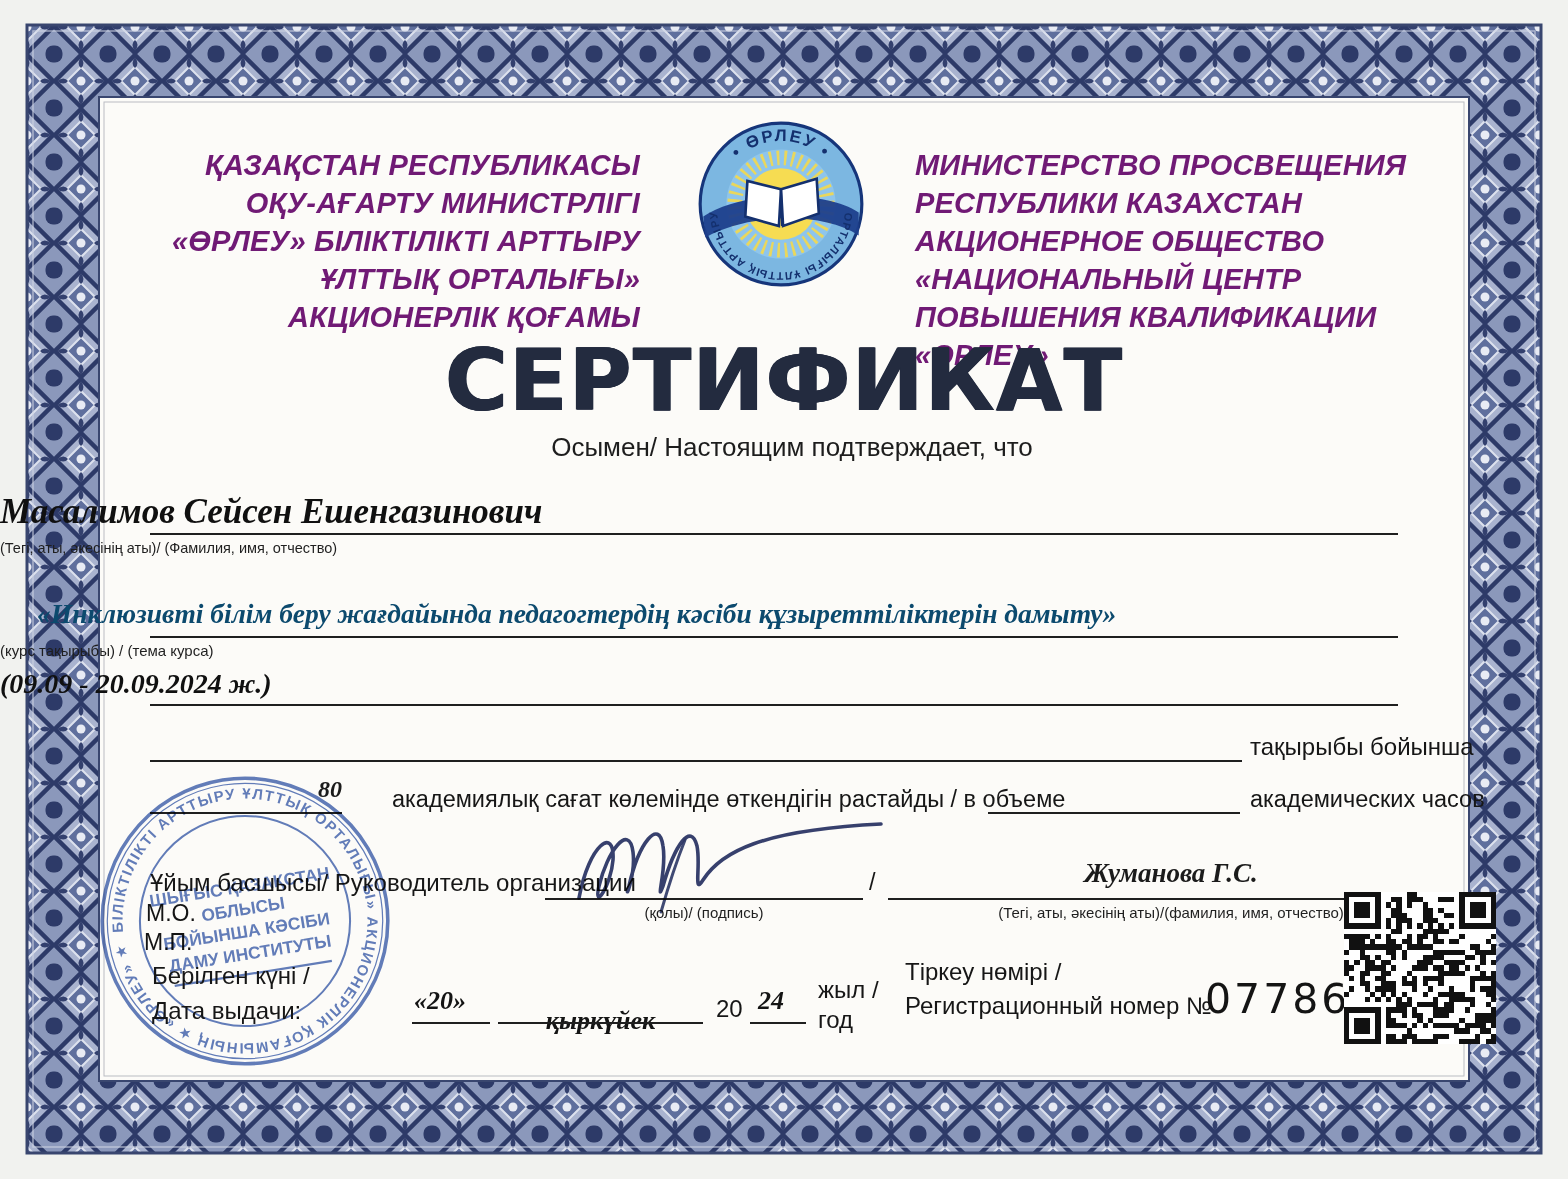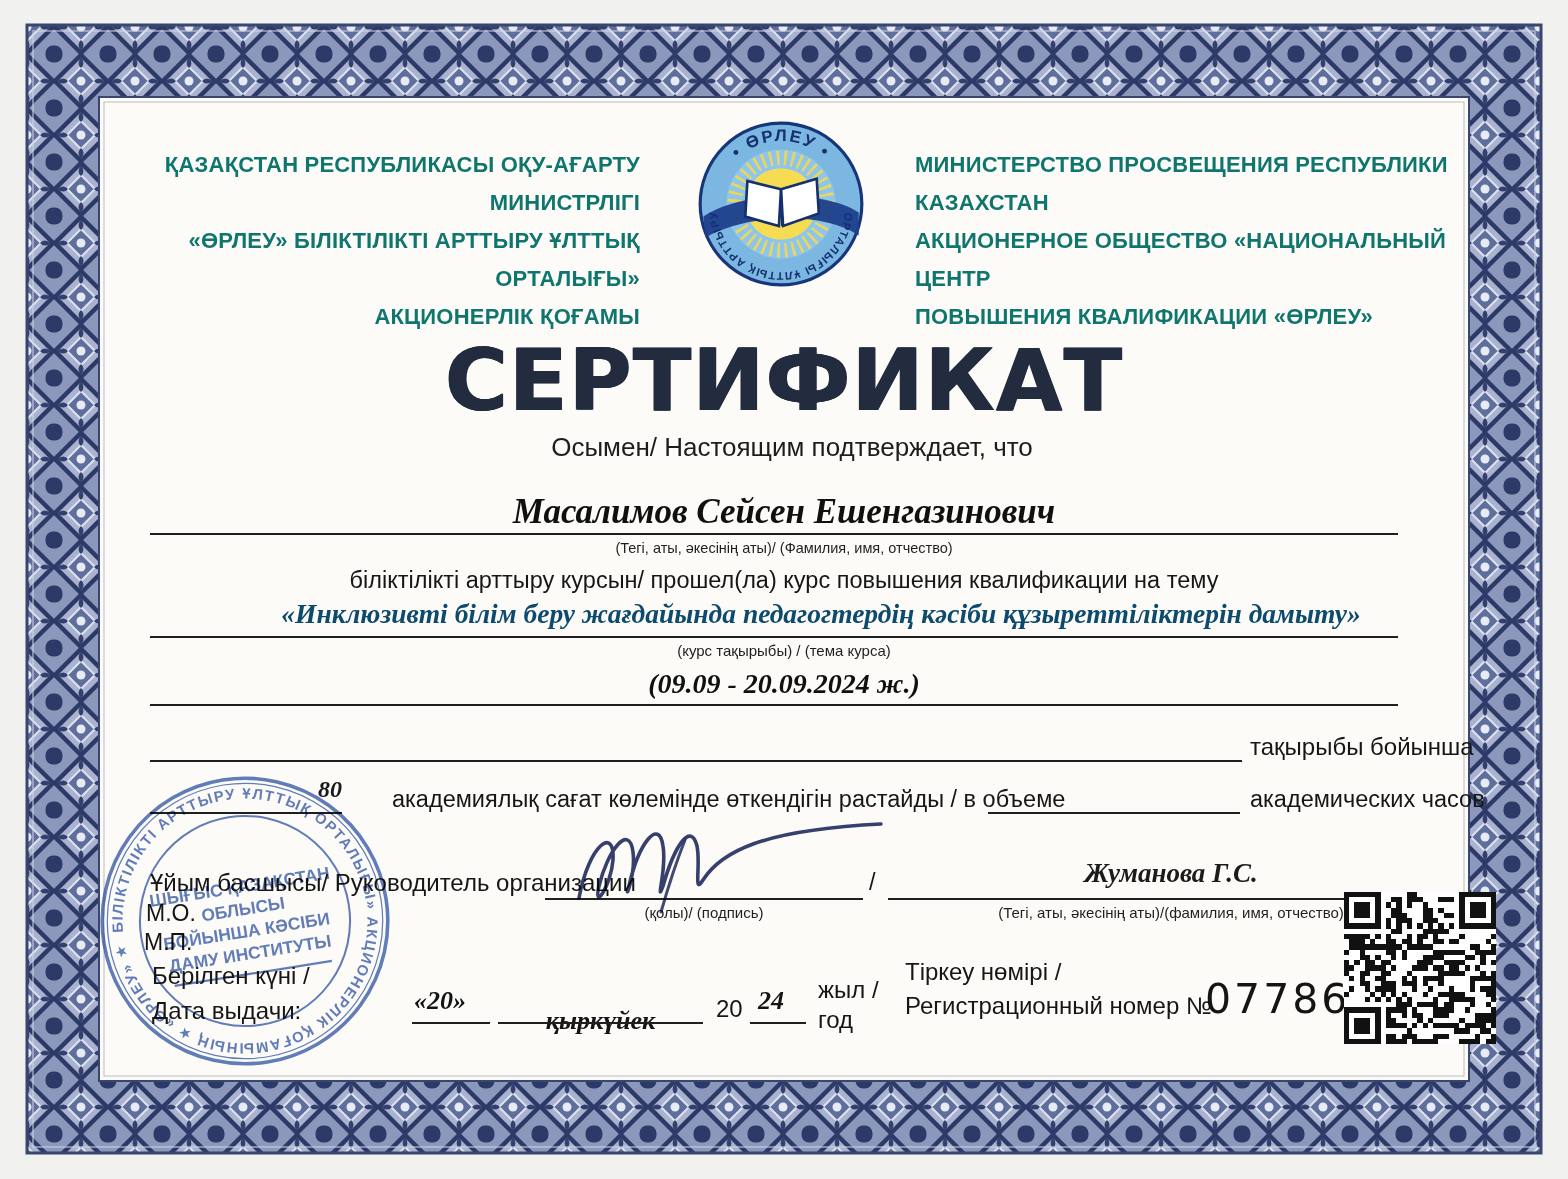--- a/index.html
+++ b/index.html
@@ -1,25 +1,25 @@
 <!DOCTYPE html>
 <html><head>
 <meta charset="utf-8">
 <style>
   html,body{margin:0;padding:0;background:#e8e9e6;}
   .page{position:relative;width:1568px;height:1179px;background:#f1f2ef;overflow:hidden;
         font-family:"Liberation Sans","DejaVu Sans",sans-serif;color:#1b1b1b;}
   .abs{position:absolute;}
   .serif{font-family:"Liberation Serif","DejaVu Serif",serif;}
-  .hdr{font-weight:bold;font-size:22px;line-height:38px;color:#0f766e;letter-spacing:0.2px;}
+  .hdr{font-weight:bold;font-size:29px;line-height:38px;color:#701a75;letter-spacing:0.2px;font-style:italic;}
   .title{width:100%;text-align:center;font-weight:bold;font-size:86px;letter-spacing:1px;
          color:#232b3f;font-family:"DejaVu Sans","Liberation Sans",sans-serif;
          text-shadow:0.6px 0 0 #232b3f,-0.6px 0 0 #232b3f;}
   .subtitle{width:100%;text-align:center;font-size:26px;color:#1d1d1d;padding-left:8px;}
-  .center{width:100%;text-align:center;}
+  .center{width:100%;text-align:left;}
   .rule{border-bottom:2px solid #1f1f1f;height:0;}
   .cap{font-size:14.5px;color:#1f1f1f;}
   .body25{font-size:23.5px;color:#161616;}
   .nameline{font-weight:bold;font-style:italic;font-size:35px;color:#101010;}
   .topicline{font-weight:bold;font-style:italic;font-size:27.5px;color:#0c4a6e;margin-left:37px;}
   .datesline{font-weight:bold;font-style:italic;font-size:28px;color:#101010;}
   .handnum{font-weight:bold;font-style:italic;font-size:26px;color:#141414;}
   .regnum{font-size:41px;letter-spacing:3px;color:#141414;font-family:"DejaVu Sans",sans-serif;}
   .stampwrap{mix-blend-mode:multiply;opacity:0.88;transform:rotate(-9deg);}
   .sigwrap{mix-blend-mode:multiply;}
@@ -86,21 +86,20 @@
     </text>
   </svg>
 
   <div class="abs title" style="left:0;top:330px;">СЕРТИФИКАТ</div>
   <div class="abs subtitle" style="left:0;top:432px;">Осымен/ Настоящим подтверждает, что</div>
 
   <div class="abs center serif nameline" style="left:0;top:492px;">Масалимов Сейсен Ешенгазинович</div>
   <div class="abs rule" style="left:150px;top:533px;width:1248px;"></div>
   <div class="abs center cap" style="left:0;top:540px;">(Тегі, аты, әкесінің аты)/ (Фамилия, имя, отчество)</div>
 
-  <div class="abs center body25" style="left:0;top:567px;">біліктілікті арттыру курсын/ прошел(ла) курс повышения квалификации на тему</div>
 
   <div class="abs center serif topicline" style="left:0;top:598px;">«Инклюзивті білім беру жағдайында педагогтердің кәсіби құзыреттіліктерін дамыту»</div>
   <div class="abs rule" style="left:150px;top:636px;width:1248px;"></div>
   <div class="abs center cap" style="left:0;top:642px;font-size:15px;">(курс тақырыбы) / (тема курса)</div>
 
   <div class="abs center serif datesline" style="left:0;top:668px;">(09.09 - 20.09.2024 ж.)</div>
   <div class="abs rule" style="left:150px;top:704px;width:1248px;"></div>
 
   <div class="abs rule" style="left:150px;top:760px;width:1092px;"></div>
   <div class="abs body25" style="left:1250px;top:733px;font-size:24px;">тақырыбы бойынша</div>

